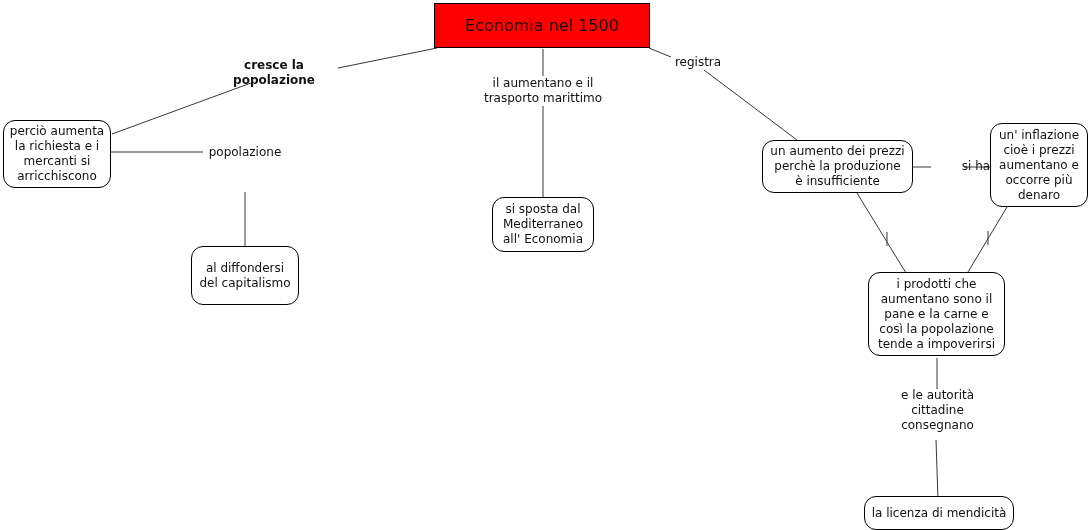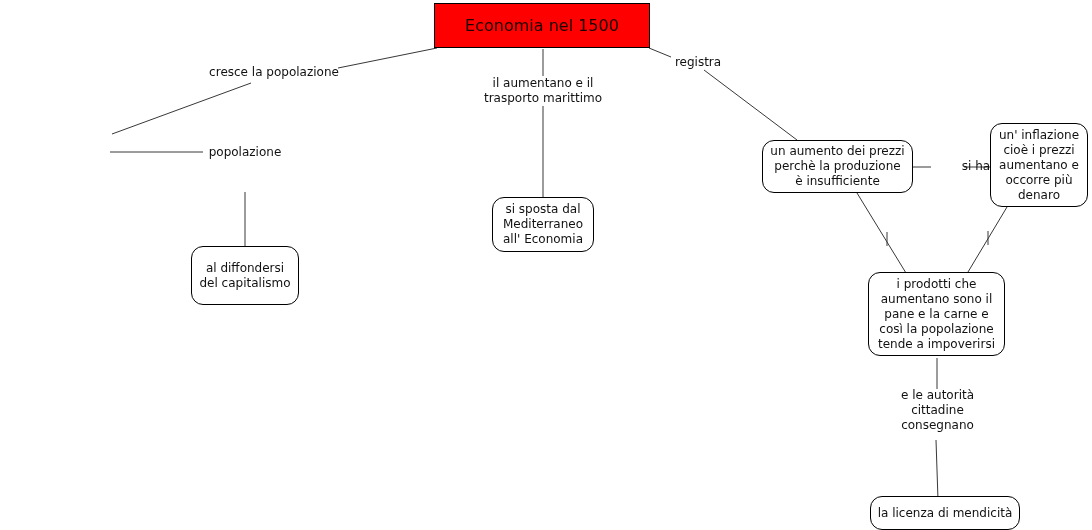--- a/index.html
+++ b/index.html
@@ -75,20 +75,24 @@
       <line x1="887" y1="232" x2="887" y2="246"></line>
       <line x1="1007" y1="207" x2="968" y2="272"></line>
       <line x1="988" y1="231" x2="988" y2="245"></line>
       <line x1="937" y1="358" x2="937" y2="389"></line>
       <line x1="936" y1="440" x2="938" y2="500"></line>
     </g>
   </svg>
 
   <div class="node title" style="left:434px; top:3px; width:216px; height:45px;">Economia nel 1500</div>
 
+  <div class="node" style="left:3px; top:120px; width:108px; height:68px;">perciò aumenta
+la richiesta e i
+mercanti si
+arricchiscono</div>
 
   <div class="node" style="left:191px; top:246px; width:108px; height:59px;">al diffondersi
 del capitalismo</div>
 
   <div class="node" style="left:492px; top:197px; width:102px; height:55px;">si sposta dal
 Mediterraneo
 all' Economia</div>
 
   <div class="node" style="left:762px; top:140px; width:151px; height:53px;">un aumento dei prezzi
 perchè la produzione
@@ -99,23 +103,23 @@
 aumentano e
 occorre più
 denaro</div>
 
   <div class="node" style="left:868px; top:272px; width:137px; height:84px;">i prodotti che
 aumentano sono il
 pane e la carne e
 così la popolazione
 tende a impoverirsi</div>
 
-  <div class="node" style="left:864px; top:496px; width:150px; height:27px;margin-left:6px;">la licenza di mendicità</div>
+  <div class="node" style="left:864px; top:496px; width:150px; height:27px;">la licenza di mendicità</div>
 
-  <div class="link-label" style="left:205px; top:65px; width:138px;">cresce la popolazione</div>
+  <div class="link-label" style="left:205px; top:58px; width:138px;font-weight:bold;">cresce la popolazione</div>
 
   <div class="link-label" style="left:202px; top:145px; width:86px;">popolazione</div>
 
   <div class="link-label" style="left:482px; top:76px; width:122px;">il aumentano e il
 trasporto marittimo</div>
 
   <div class="link-label" style="left:671px; top:55px; width:54px;">registra</div>
 
   <div class="link-label" style="left:930px; top:159px; width:36px;margin-left:28px;">si ha</div>
 

